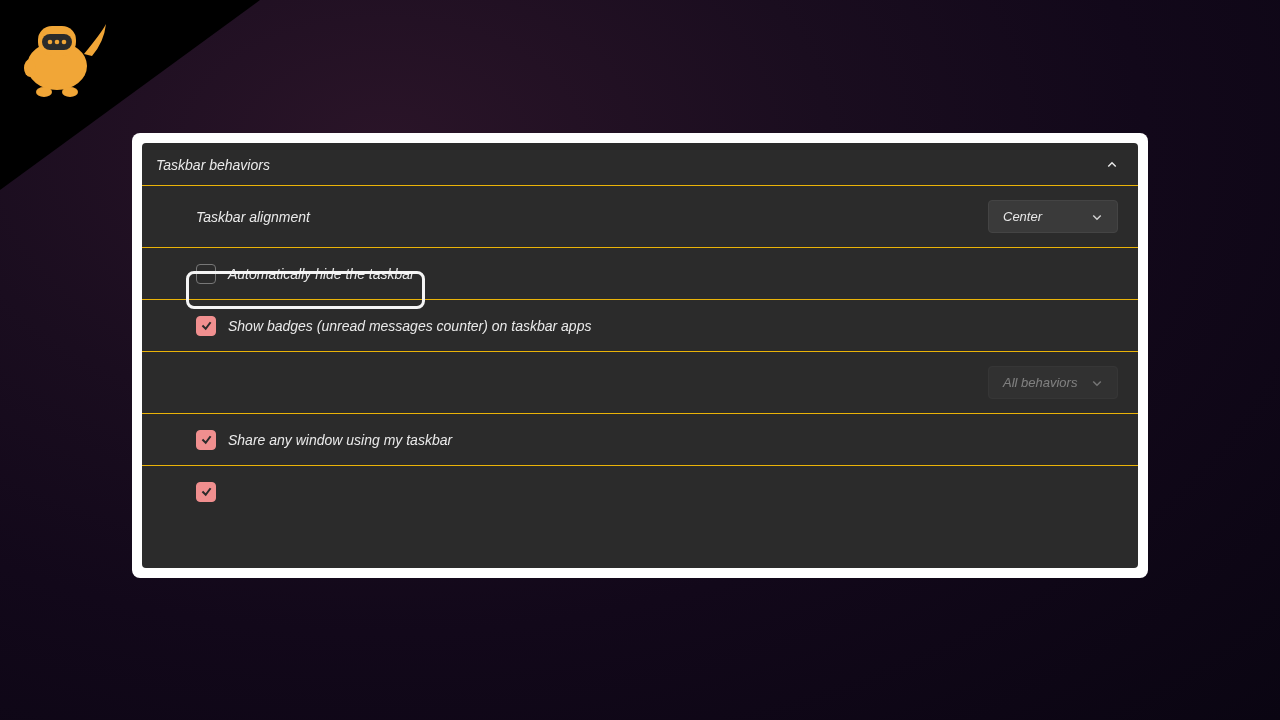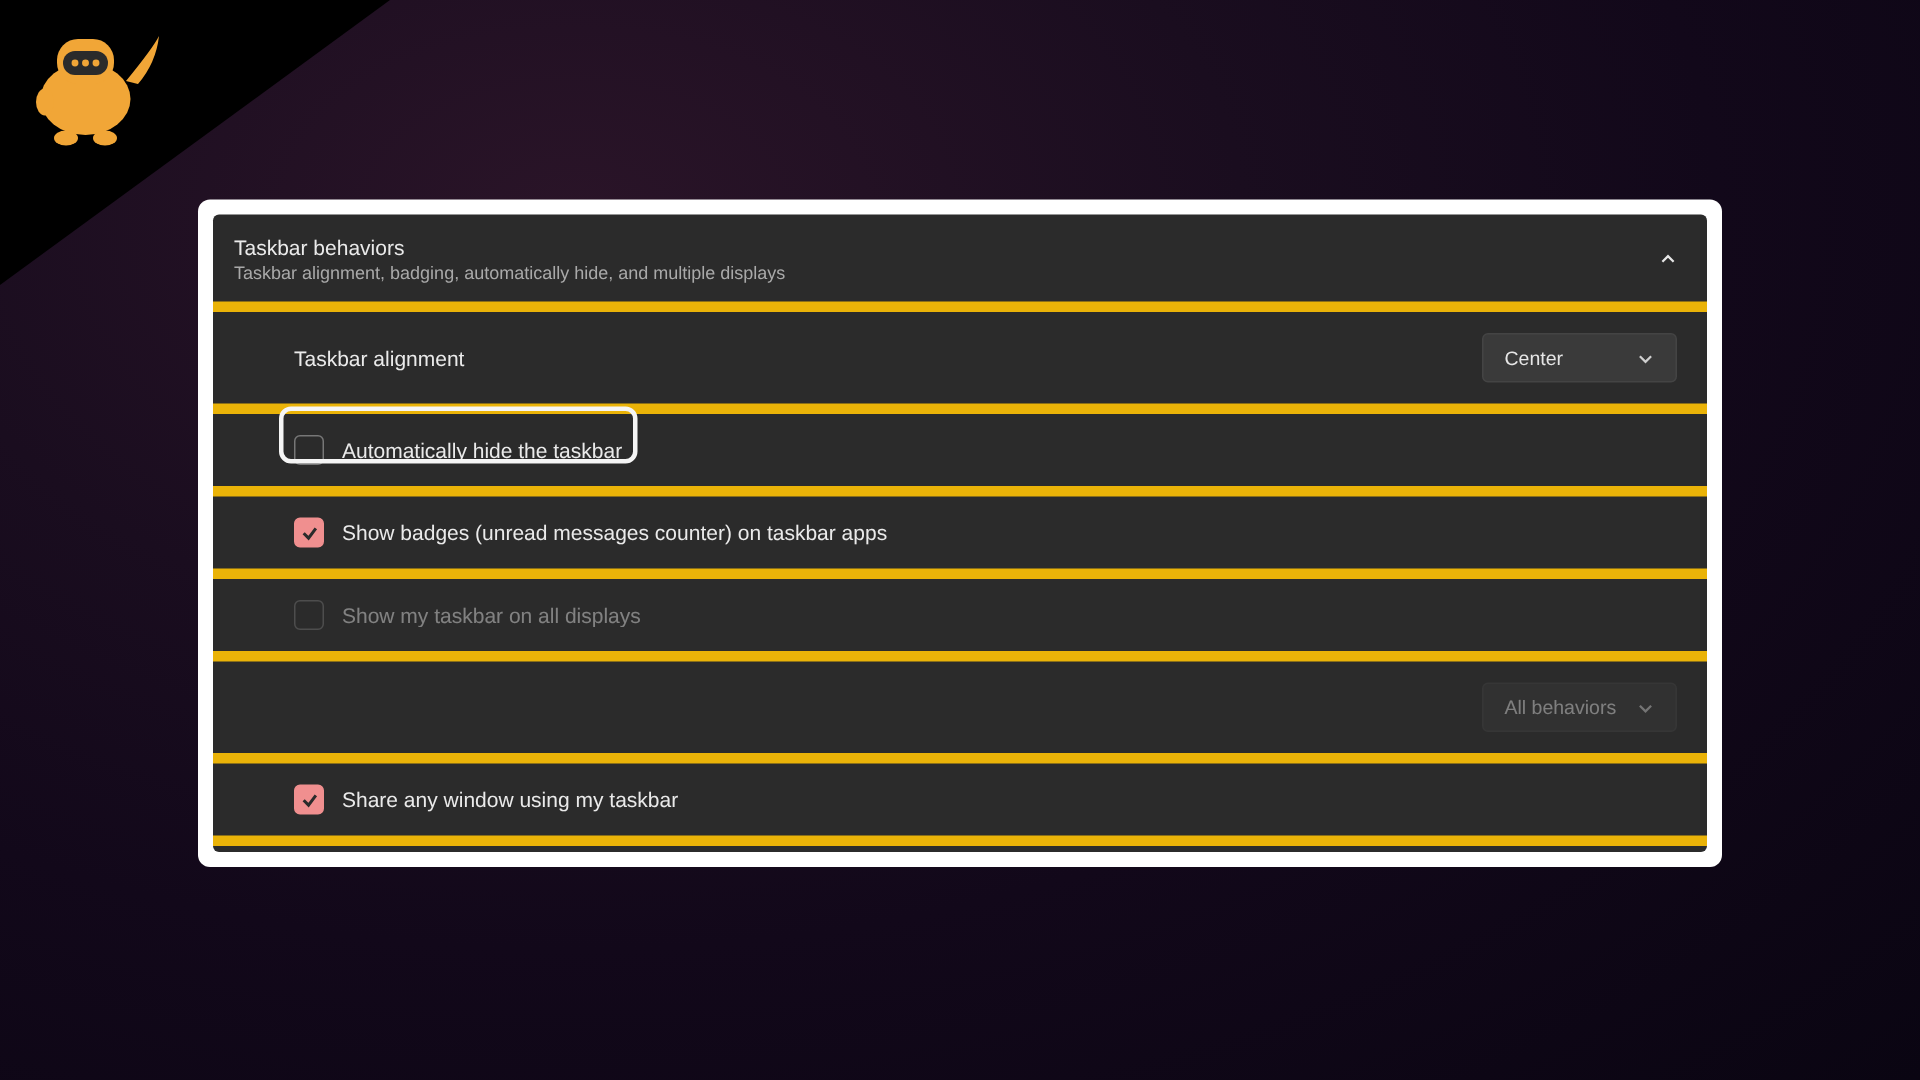--- a/index.html
+++ b/index.html
@@ -30,20 +30,21 @@
 
   .outer-frame {
     position: absolute;
     left: 132px;
     top: 133px;
     width: 1016px;
     height: 445px;
     background: #fff;
     border-radius: 8px;
     padding: 10px;
+    font-style: italic;
   }
 
   .panel {
     width: 100%;
     height: 100%;
     background: #2b2b2b;
     border-radius: 4px;
     color: #e0e0e0;
     display: flex;
     flex-direction: column;
@@ -58,21 +59,21 @@
   }
   .panel-header .titles { display: flex; flex-direction: column; }
   .panel-title { font-size: 14px; font-weight: 500; color: #eaeaea; }
   .panel-subtitle { font-size: 12px; color: #a9a9a9; margin-top: 2px; }
 
   .rows { display: flex; flex-direction: column; }
   .row {
     display: flex;
     align-items: center;
     padding: 14px 20px 14px 54px;
-    border-top: 7px solid #eab308;
+    border-top: 1px solid #eab308;
     min-height: 52px;
   }
   .row .spacer { flex: 1; }
 
   .row-label { font-size: 14px; color: #eaeaea; }
   .row.disabled .row-label,
   .row.disabled .checkbox,
   .row.disabled .select-box { opacity: 0.45; }
 
   
@@ -139,21 +140,20 @@
     <ellipse cx="18" cy="60" rx="6" ry="9"></ellipse>
   </g>
 </svg>
 
 <div class="outer-frame">
   <div class="panel">
 
     <div class="panel-header">
       <div class="titles">
         <div class="panel-title">Taskbar behaviors</div>
-        <div class="panel-subtitle">Taskbar alignment, badging, automatically hide, and multiple displays</div>
       </div>
       <svg class="chev up" viewBox="0 0 16 16">
         <path d="M3 10 L8 5 L13 10"></path>
       </svg>
     </div>
 
     <div class="rows">
 
       <div class="row">
         <span class="row-label">Taskbar alignment</span>
@@ -173,24 +173,20 @@
 
       <div class="row">
         <span class="checkbox checked">
           <svg viewBox="0 0 16 16">
               <path d="M3 8 L7 12 L13 4"></path>
             </svg>
         </span>
         <span class="row-label">Show badges (unread messages counter) on taskbar apps</span>
       </div>
 
-      <div class="row disabled">
-        <span class="checkbox"></span>
-        <span class="row-label">Show my taskbar on all displays</span>
-      </div>
 
       <div class="row disabled">
         <span class="spacer"></span>
         <div class="select-box">
           <span>All behaviors</span>
           <svg class="chev" viewBox="0 0 16 16">
               <path d="M3 6 L8 11 L13 6"></path>
             </svg>
         </div>
       </div>

